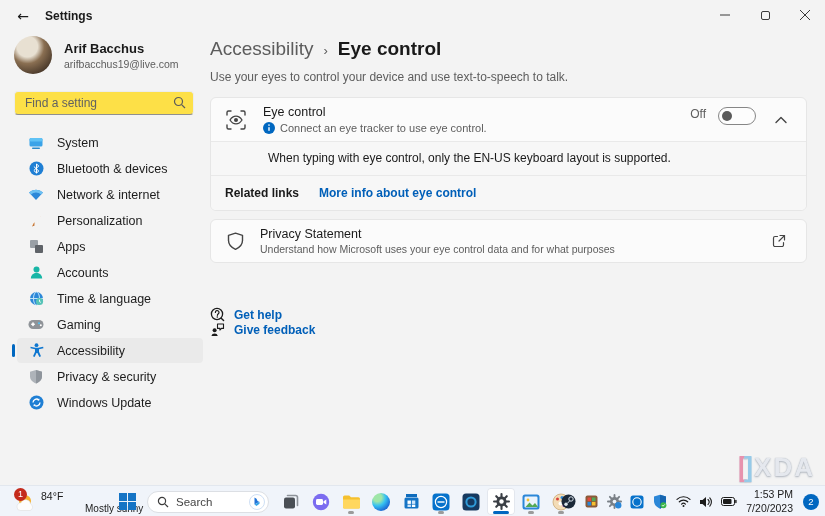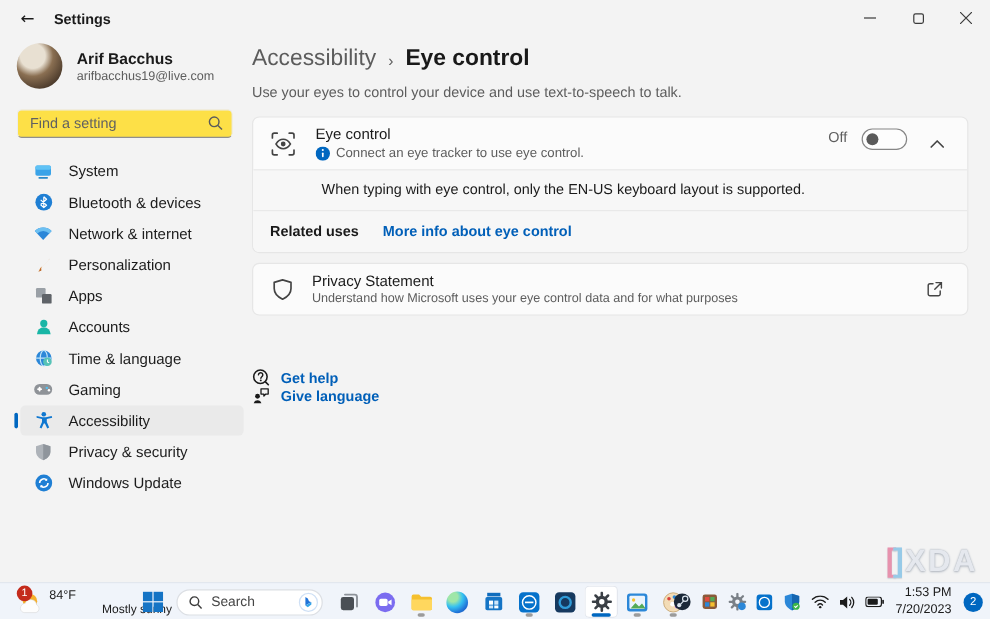--- a/index.html
+++ b/index.html
@@ -295,21 +295,21 @@
               </span>
             <span class="chev-btn">
               <svg width="12" height="8" viewBox="0 0 12 8">
                   <path d="M1 6.5L6 1.5l5 5" fill="none" stroke="#444" stroke-width="1.4" stroke-linecap="round" stroke-linejoin="round"></path>
                 </svg>
             </span>
           </div>
         </div>
         <div class="sub-row note-row">When typing with eye control, only the EN-US keyboard layout is supported.</div>
         <div class="sub-row related-row">
-          <span class="related-label">Related uses</span>
+          <span class="related-label">Related links</span>
           <span class="link">More info about eye control</span>
         </div>
       </div>
 
       <div class="card privacy">
         <span>
           <svg width="17" height="19" viewBox="0 0 17 19">
               <path d="M8.5 1.2l7 2.1v5.2c0 4.3-3.1 7.1-7 8.9-3.9-1.8-7-4.6-7-8.9V3.3z" fill="none" stroke="#444" stroke-width="1.4" stroke-linejoin="round"></path>
             </svg>
         </span>
@@ -338,21 +338,21 @@
           <span class="link">Get help</span>
         </div>
         <div class="help-row">
           <span>
             <svg width="15" height="15" viewBox="0 0 15 15">
                 <circle cx="4.6" cy="8.2" r="2" fill="#1a1a1a"></circle>
                 <path d="M1.4 14a3.3 3.3 0 016.4 0z" fill="#1a1a1a"></path>
                 <path d="M7.5 2h6v4.4h-2l-1.6 1.6V6.4H7.5z" fill="none" stroke="#1a1a1a" stroke-width="1.1" stroke-linejoin="round"></path>
               </svg>
           </span>
-          <span class="link">Give language</span>
+          <span class="link">Give feedback</span>
         </div>
       </div>
     </div>
   </div>
 
   <div class="watermark">
     <span class="wm-bracket wm-b1">[</span>
     <span class="wm-bracket wm-b2">]</span>
     <span class="wm-text">XDA</span>
   </div>

